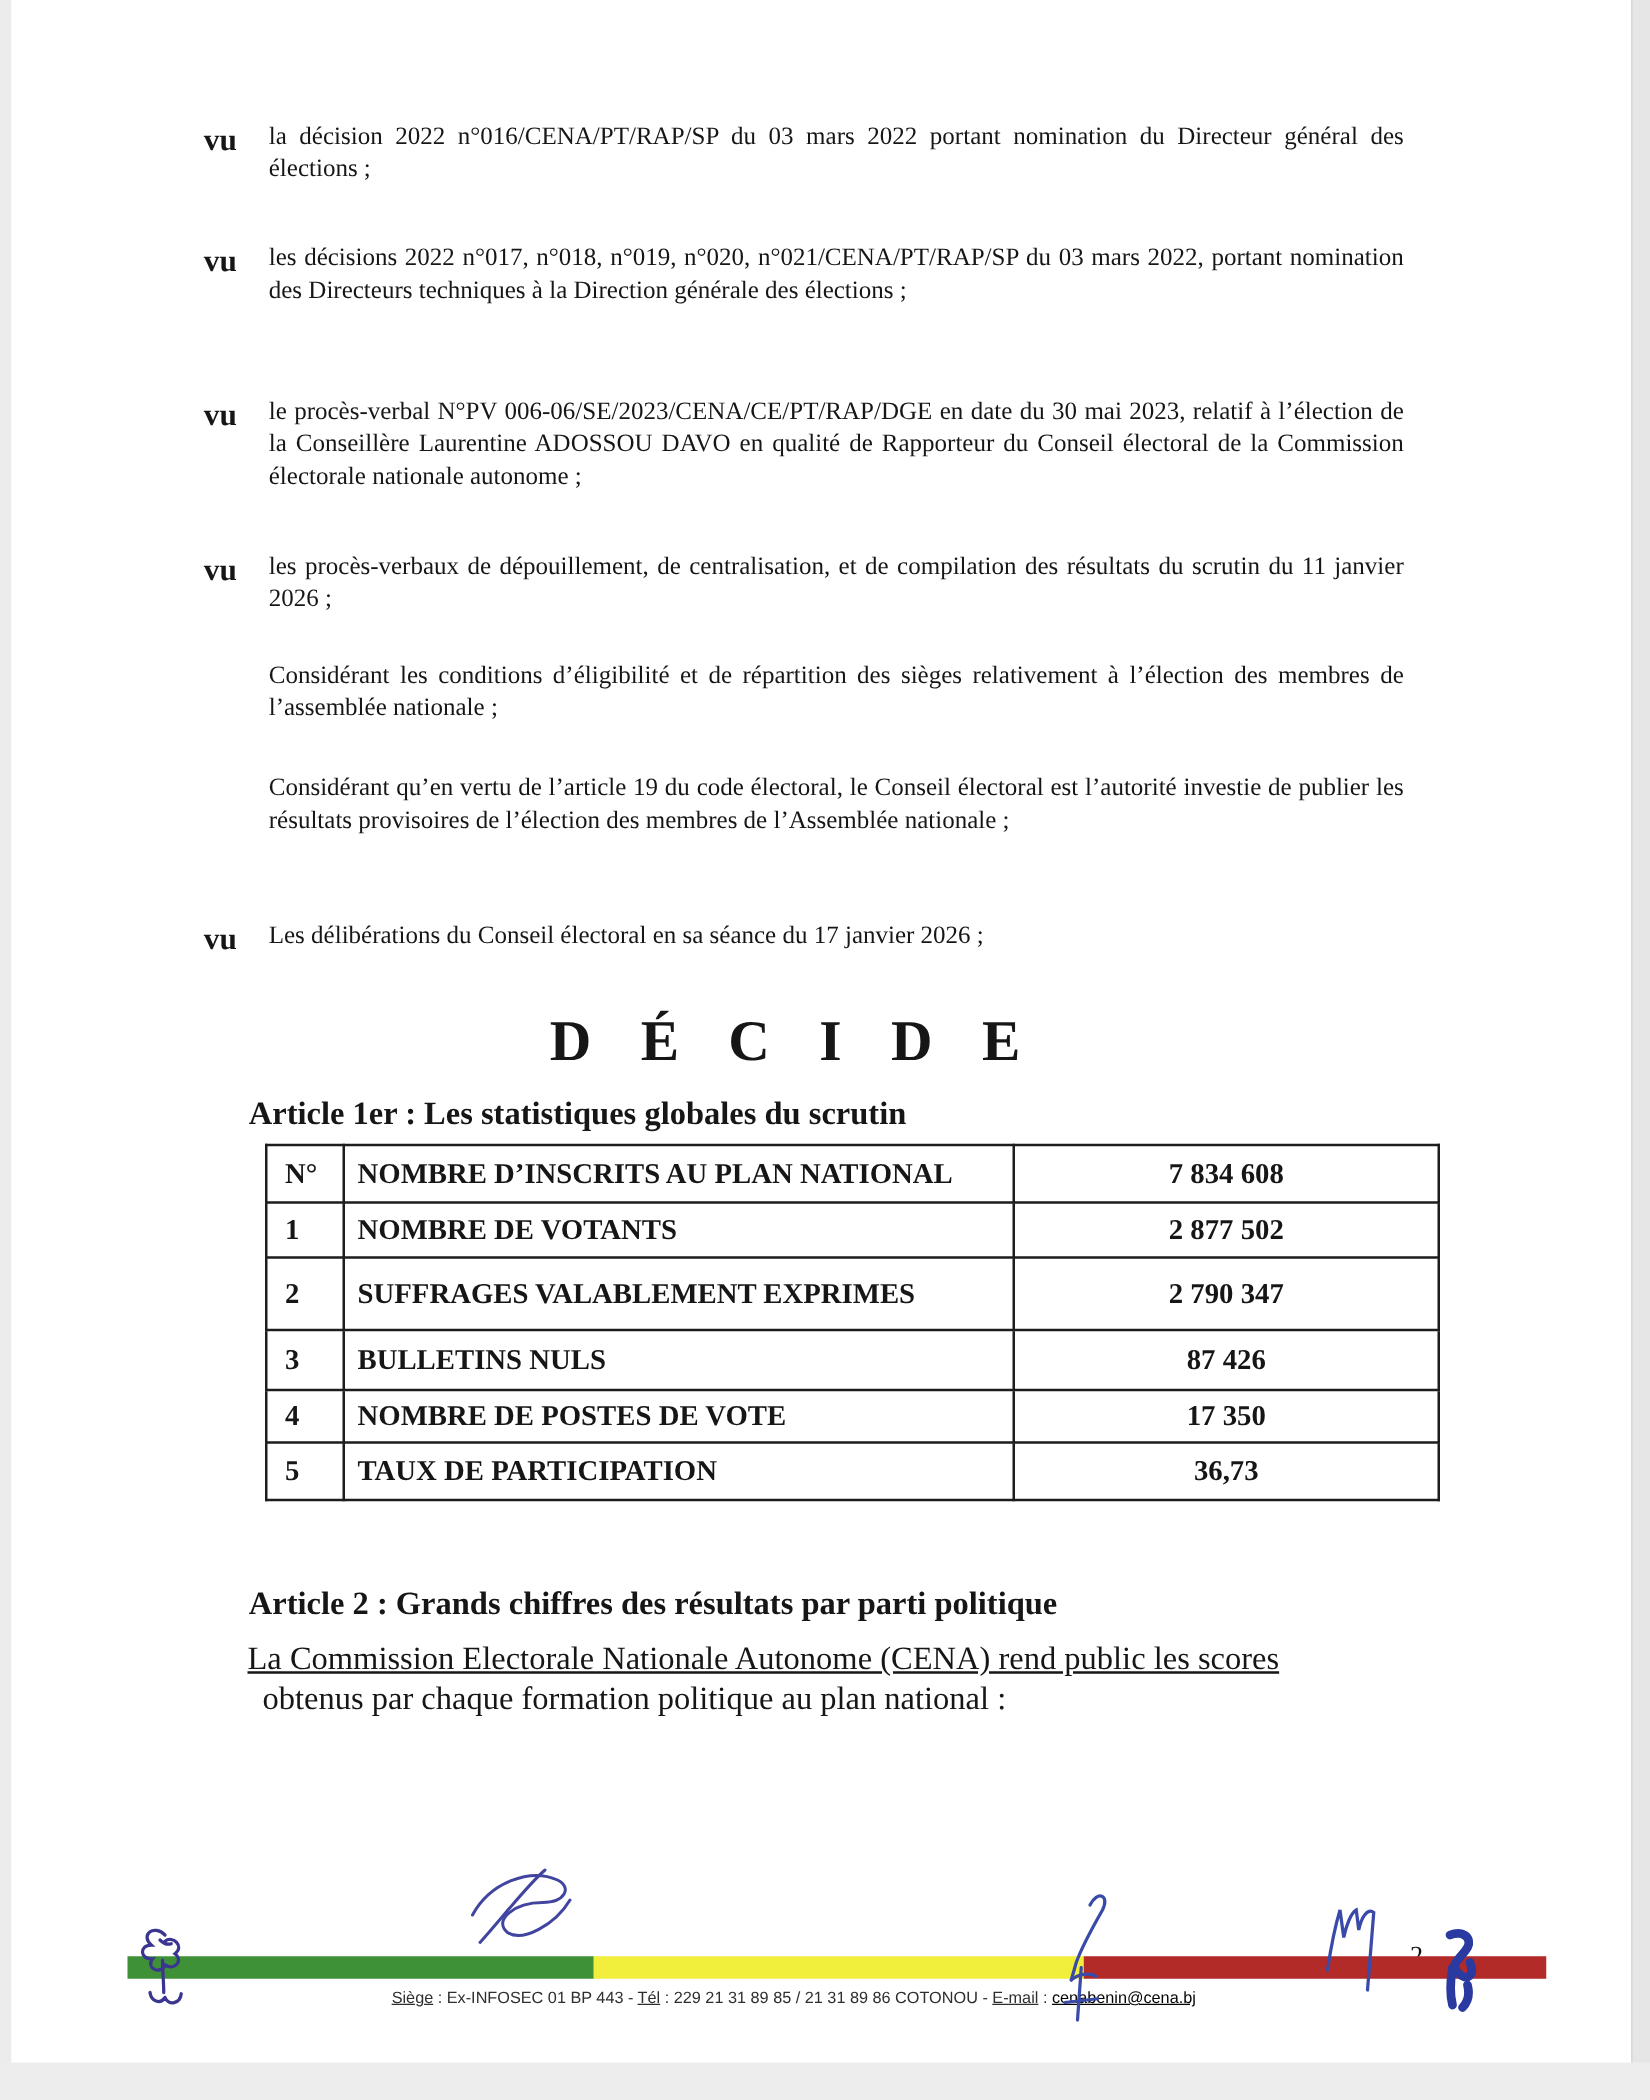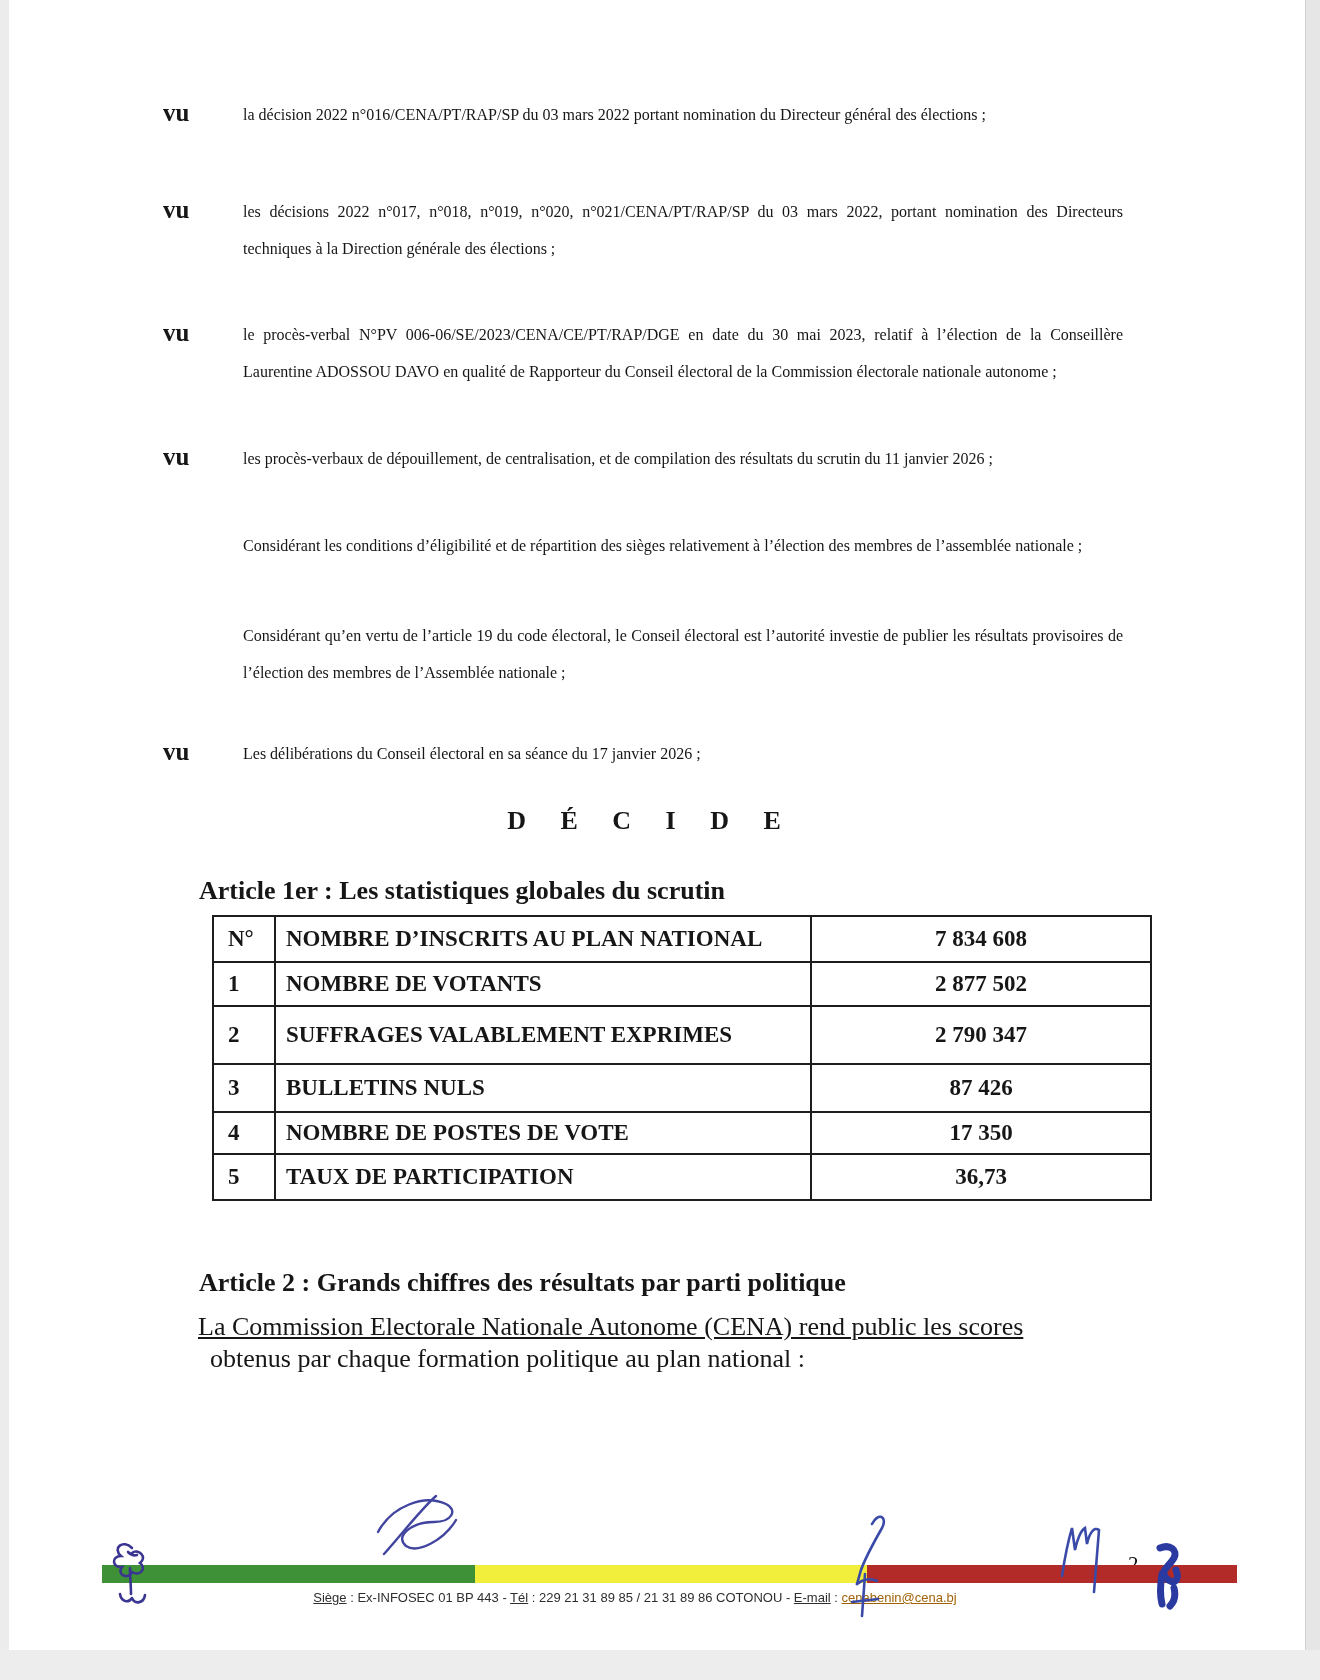--- a/index.html
+++ b/index.html
@@ -8,23 +8,23 @@
     font-family:"Liberation Serif","DejaVu Serif",serif;color:#161616;padding-left:33px;
   }
   
   .edge-left{position:absolute;left:0;top:0;width:9px;height:1680px;background:#ececec;}
   .edge-right{position:absolute;left:1305px;top:0;width:15px;height:1680px;background:#e6e6e6;border-left:1px solid #d2d2d2;}
   .edge-bottom{position:absolute;left:0;top:1650px;width:1320px;height:30px;background:#ededed;}
 
   .abs{position:absolute;}
   .recital{display:flex;align-items:flex-start;width:960px;left:163px;}
   .recital .lab{flex:0 0 52px;font-weight:bold;font-size:25px;line-height:33px;}
-  .recital .txt{flex:1;font-size:16px;line-height:37px;text-align:justify;margin-left:28px;}
-
-  .decide{left:16px;width:1270px;text-align:center;font-weight:bold;font-size:26px;letter-spacing:14px;}
+  .recital .txt{flex:1;font-size:20px;line-height:26px;text-align:justify;}
+
+  .decide{left:0;width:1270px;text-align:center;font-weight:bold;font-size:46px;letter-spacing:14px;}
 
   .article-heading{left:199px;font-weight:bold;font-size:26px;}
 
   table.stats{border-collapse:collapse;table-layout:fixed;width:938px;}
   table.stats td{border:2px solid #1d1d1d;font-weight:bold;font-size:23px;padding:4px 10px;vertical-align:middle;}
   table.stats col.c-num{width:62px;}
   table.stats col.c-label{width:536px;}
   table.stats col.c-value{width:340px;}
   table.stats td.num{text-align:left;padding-left:14px;}
   table.stats td.value{text-align:center;}
@@ -44,21 +44,21 @@
   
   .flag{left:102px;top:1565px;width:1135px;height:18px;display:flex;z-index:3;}
   .flag .seg{height:100%;}
   .seg.green{width:373px;background:#3f9138;}
   .seg.yellow{width:392px;background:#f1ee3c;}
   .seg.red{width:370px;background:#b22b28;}
 
   .footer-line{left:0;top:1590px;width:1270px;text-align:center;
     font-family:"Liberation Sans","DejaVu Sans",sans-serif;font-size:13px;color:#2e2e2e;z-index:4;}
   .footer-line .u{text-decoration:underline;font-weight:normal;}
-  .footer-line a{color:#a16207;text-decoration:underline;}
+  .footer-line a{color:#000000;text-decoration:underline;}
 
   .page-num{left:1128px;top:1552px;font-size:21px;color:#111;z-index:2;}
 
   .sig{z-index:5;}
 </style>
 </head>
 <body>
 
 <div id="page">
   <div class="edge-left"></div>

